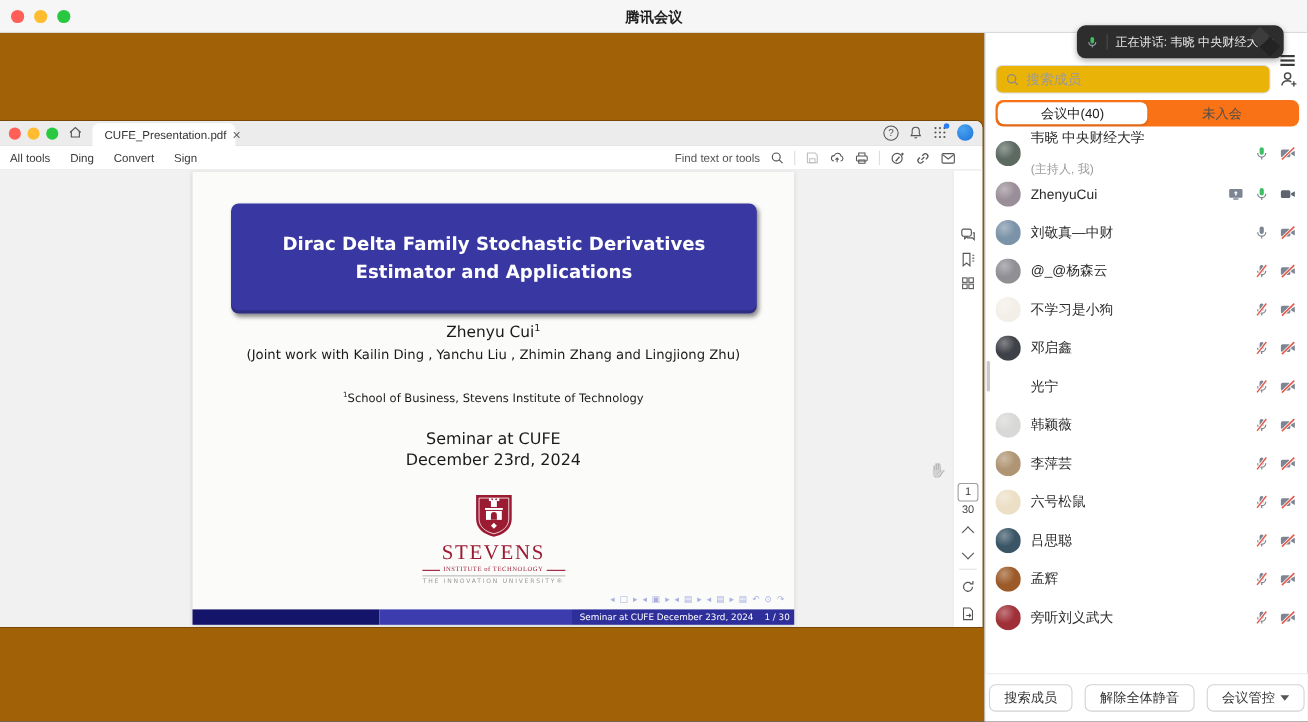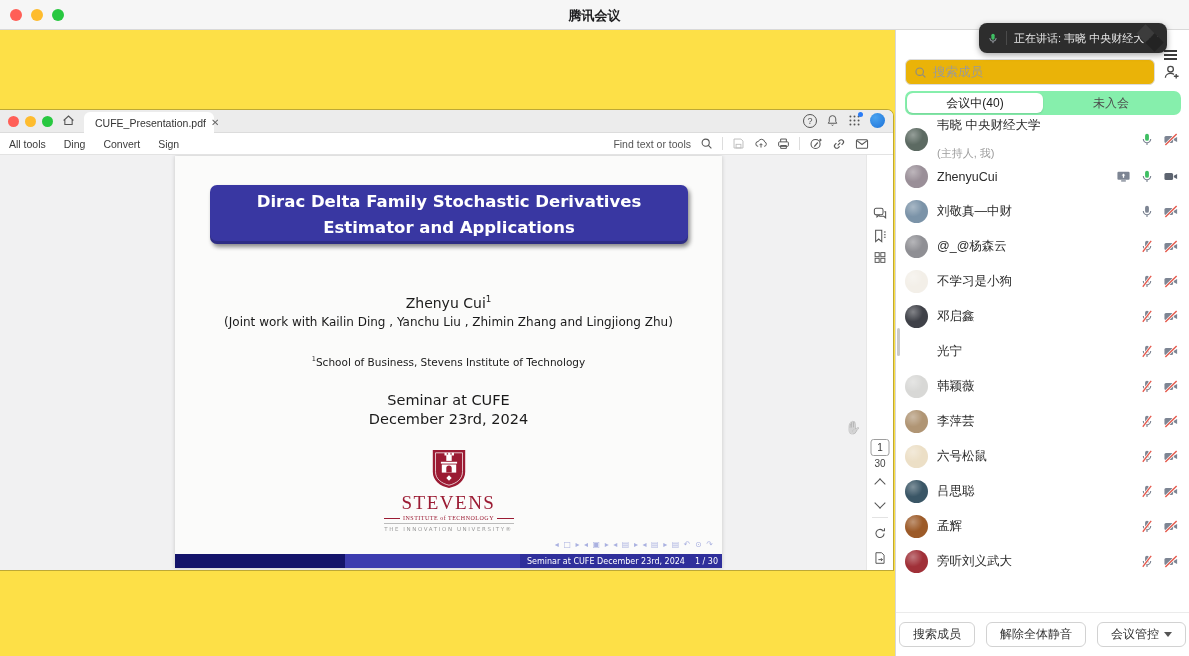--- a/index.html
+++ b/index.html
@@ -8,21 +8,21 @@
 
   
   .mac-bar { position:absolute; left:0; top:0; width:1189px; height:30px; background:#f6f6f6; border-bottom:1px solid #d9d9d9; }
   .tl { position:absolute; top:9px; width:12px; height:12px; border-radius:50%; }
   .tl.red { left:10px; background:#ff5f57; }
   .tl.yellow { left:31px; background:#febc2e; }
   .tl.green { left:52px; background:#28c840; }
   .mac-title { position:absolute; left:0; right:0; top:7px; text-align:center; font-size:13px; font-weight:bold; color:#1d1d1f; }
 
   
-  .share-area { position:absolute; left:0; top:30px; width:895px; height:626px; background:#fde047; }
+  .share-area { position:absolute; left:0; top:30px; width:895px; height:626px; background:#a16207; }
 
   
   .acro { position:absolute; left:0; top:80px; width:893px; height:460px; background:#fff; border-radius:0 6px 0 0; box-shadow:0 0 0 1px rgba(0,0,0,.25); }
   .acro-titlebar { position:absolute; left:0; top:0; width:100%; height:23px; background:#ececec; border-radius:0 6px 0 0; border-bottom:1px solid #dcdcdc; }
   .acro-tl { position:absolute; top:6px; width:11px; height:11px; border-radius:50%; }
   .acro-tl.red{left:8px;background:#ff5f57;} .acro-tl.yellow{left:25px;background:#febc2e;} .acro-tl.green{left:42px;background:#28c840;}
   .acro-home { position:absolute; left:62px; top:4px; }
   .acro-tab { position:absolute; left:84px; top:2px; height:21px; width:130px; background:#fff; border-radius:6px 6px 0 0; display:flex; align-items:center; padding:0 6px; gap:5px; }
   .acro-tab .tab-label { font-size:10.5px; color:#333; white-space:nowrap; }
   .acro-tab .tab-close { font-size:10px; color:#666; margin-left:auto; cursor:default; }
@@ -48,21 +48,21 @@
   .pagetotal { position:absolute; left:50%; transform:translateX(-50%); top:303px; font-size:10px; color:#444; }
   .chev { width:8px; height:8px; border-left:1.4px solid #555; border-bottom:1.4px solid #555; }
   .chev.up { transform:translateX(-50%) rotate(135deg); }
   .chev.down { transform:translateX(-50%) rotate(-45deg); }
   .rail-sep { position:absolute; left:5px; right:5px; top:362px; height:1px; background:#e3e3e3; }
 
   .hand-tool { position:absolute; left:845px; top:265px; font-size:13px; color:#666; filter:grayscale(1); opacity:.75; }
 
   
   .page { position:absolute; left:175px; top:1px; width:547px; height:412px; background:#fbfbfa; box-shadow:0 0 4px rgba(0,0,0,.18); font-family:"DejaVu Sans", sans-serif; color:#1a1a1a; }
-  .slide-titlebox { position:absolute; left:35px; top:29px; width:478px; height:59px; background:#3937a2; border-radius:7px; box-shadow:2px 3px 4px rgba(0,0,0,.45), inset 0 -3px 0 rgba(0,0,0,.18); display:flex; flex-direction:column; align-items:center; justify-content:center; }
+  .slide-titlebox { position:absolute; left:35px; top:29px; width:478px; height:100px; background:#3937a2; border-radius:7px; box-shadow:2px 3px 4px rgba(0,0,0,.45), inset 0 -3px 0 rgba(0,0,0,.18); display:flex; flex-direction:column; align-items:center; justify-content:center; }
   .slide-titlebox .t-line { color:#fff; font-weight:bold; font-size:16.5px; line-height:1.55; }
   .author-line { position:absolute; left:0; width:100%; top:138px; text-align:center; font-size:14px; }
   .joint-line { position:absolute; left:0; width:100%; top:159px; text-align:center; font-size:12px; }
   .affil-line { position:absolute; left:0; width:100%; top:199px; text-align:center; font-size:10.5px; }
   .seminar-line { position:absolute; left:0; width:100%; top:236px; text-align:center; font-size:14.5px; }
   .date-line { position:absolute; left:0; width:100%; top:255px; text-align:center; font-size:14.5px; }
   sup { font-size:.62em; }
 
   .stevens { position:absolute; left:50%; transform:translateX(-50%); top:292px; width:130px; text-align:center; }
   .stevens-name { font-family:"Liberation Serif", serif; font-size:19px; letter-spacing:1.5px; color:#9b1b33; margin-top:2px; }
@@ -93,21 +93,21 @@
   .speaking-tip .txt { color:#e8e8e8; font-size:11px; white-space:nowrap; }
   .wm { position:absolute; right:6px; top:4px; width:22px; height:22px; }
   .wm i { position:absolute; width:13px; height:13px; background:#3c3c3c; transform:rotate(45deg); }
   .wm i:nth-child(2) { left:9px; top:9px; background:#232323; }
 
   .search-row { position:absolute; left:0; top:27px; width:100%; height:30px; display:flex; align-items:center; padding:0 9px; gap:8px; }
   .search-box { flex:1; height:26px; border:1px solid #dcdcdc; border-radius:6px; background:#eab308; display:flex; align-items:center; gap:6px; padding:0 8px; }
   .search-box input { border:none; outline:none; flex:1; font-size:12.5px; color:#333; background:transparent; font-family:inherit; }
   .search-box input::placeholder { color:#9a9a9a; }
 
-  .tabs { position:absolute; left:9px; top:61px; width:276px; height:24px; background:#86efac; border-radius:7px; display:flex; padding:2px; }
+  .tabs { position:absolute; left:9px; top:61px; width:276px; height:24px; background:#f97316; border-radius:7px; display:flex; padding:2px; }
   .tab { flex:1; display:flex; align-items:center; justify-content:center; font-size:12px; color:#4c4c4c; border-radius:6px; }
   .tab.active { background:#fff; color:#1c1c1c; box-shadow:0 1px 2px rgba(0,0,0,.12); }
 
   .plist { position:absolute; left:0; top:89px; width:100%; height:492px; overflow:hidden; }
   .p-row { position:relative; height:35px; display:flex; align-items:center; padding:0 10px 0 9px; }
   .p-row.tall { height:40px; }
   .avatar { width:23px; height:23px; border-radius:50%; flex:0 0 23px; }
   .avatar.none { background:transparent; }
   .p-names { margin-left:9px; min-width:0; }
   .p-name { font-size:12.5px; color:#2b2b2b; white-space:nowrap; }

